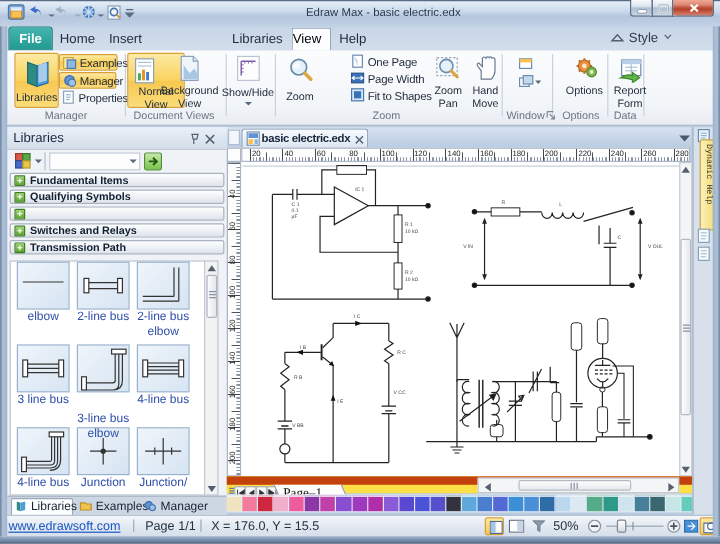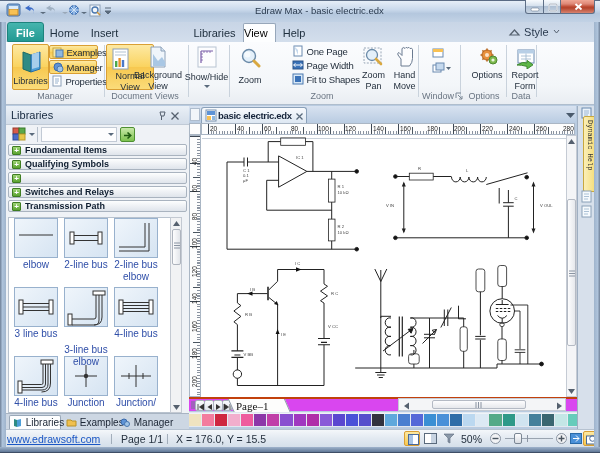--- a/index.html
+++ b/index.html
@@ -41,21 +41,21 @@
 
 #lptabs{left:0px;top:307px;width:183px;height:16px;background:#CDD7E3;border-top:1px solid #A8B4C2;}
 
 #dtabbar{left:189px;top:106px;width:387px;height:17px;background:linear-gradient(#D8E2F0,#B9CCE2);}
 #dtab{left:12px;top:1px;width:106px;height:16px;background:linear-gradient(#F8FAFD,#DDE7F2);border:1px solid #8AA0B9;border-bottom:none;border-radius:3px 3px 0 0;}
 #hruler{left:201px;top:123px;width:374px;height:12px;background:#FDFDFD;border:1px solid #AAB6C4;}
 #rcorner{left:189px;top:123px;width:12px;height:12px;background:#FDFDFD;border:1px solid #AAB6C4;}
 #vruler{left:189px;top:135px;width:12px;height:262px;background:#FDFDFD;border:1px solid #AAB6C4;}
 #page{left:201px;top:135px;width:365px;height:262px;background:#FFFFFF;}
 #vscroll{left:566px;top:135px;width:11px;height:262px;background:#F4F5F7;border:1px solid #C5CBD4;}
-#pagenav{left:189px;top:397px;width:388px;height:14px;background:#d946ef;border-top:2px solid #c2410c;}
+#pagenav{left:189px;top:397px;width:388px;height:14px;background:#fde047;border-top:7px solid #c2410c;}
 #hscroll{left:398px;top:398px;width:168px;height:13px;background:#F4F5F7;border:1px solid #C5CBD4;}
 #palette{left:189px;top:412px;width:405px;height:15px;background:#E2E8F0;display:flex;padding-top:1px;}
 .sw{flex:1;height:13px;border-right:1px solid #E4EAF1;border-top:1px solid #F0F4F8;}
 .navb{position:absolute;top:1px;width:10px;height:11px;background:linear-gradient(#FAFBFD,#E2E7ED);border:1px solid #A9B2BE;border-radius:2px;text-align:center;line-height:9px;}
 #hruler{background-image:repeating-linear-gradient(90deg,#3E4854 0 0.8px,transparent 0.8px 27.2px),repeating-linear-gradient(90deg,#4A5560 0 0.7px,transparent 0.7px 13.6px),repeating-linear-gradient(90deg,#8A93A0 0 1px,transparent 1px 2.72px);background-size:100% 10px,100% 7px,100% 3.5px;background-position:5.9px 100%,5.9px 100%,5.9px 100%;background-repeat:no-repeat;}
 #hruler i{position:absolute;top:1px;font-style:normal;font-size:6.5px;color:#222;font-family:"Liberation Sans",sans-serif;}
 #vruler{background-image:repeating-linear-gradient(180deg,#3E4854 0 0.8px,transparent 0.8px 27.5px),repeating-linear-gradient(180deg,#4A5560 0 0.7px,transparent 0.7px 13.75px),repeating-linear-gradient(180deg,#8A93A0 0 1px,transparent 1px 2.75px);background-size:10px 100%,7px 100%,3.5px 100%;background-position:100% 0px,100% 0px,100% 0px;background-repeat:no-repeat;}
 #vruler i{position:absolute;left:-4px;font-style:normal;font-size:6.5px;color:#222;transform:rotate(-90deg);transform-origin:center;width:16px;text-align:center;font-family:"Liberation Sans",sans-serif;}
 
 #rstrip{left:577px;top:106px;width:17px;height:323px;background:#D7E0EB;border-left:1px solid #9FAFC2;}

